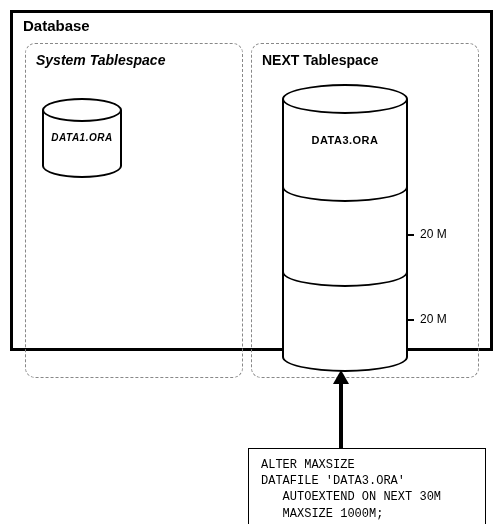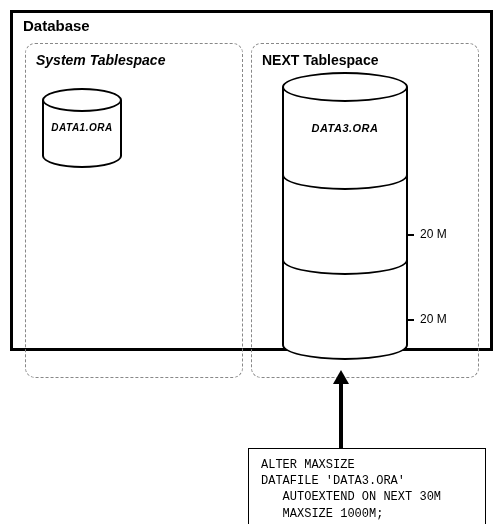--- a/index.html
+++ b/index.html
@@ -171,33 +171,33 @@
 <body>
 
 <div class="stage">
 
   <div class="database-frame">
     <div class="database-title">Database</div>
 
     <div class="tablespace tablespace-system">
       <div class="tablespace-title">System Tablespace</div>
 
-      <div class="cyl-small" style="left:16px; top:44px;">
+      <div class="cyl-small" style="left:16px; top:54px;">
         <div class="body"></div>
         <div class="cap" style="top:0;"></div>
         <div class="cap bottom"></div>
         <div class="label">DATA1.ORA</div>
       </div>
 
     </div>
 
     <div class="tablespace tablespace-users">
       <div class="tablespace-title">NEXT Tablespace</div>
 
-      <div class="cyl-large" style="left:30px; top:28px; height:280px;font-style:italic;">
+      <div class="cyl-large" style="left:30px; top:40px; height:280px;">
 
         <div class="seg" style="top:15px; height:258px; z-index:1;"></div>
 
         <div class="ellipse" style="top:0; z-index:4;"></div>
 
         <div class="ellipse" style="top:258px; z-index:0;"></div>
 
         <div class="half-ellipse" style="top:103px; z-index:3;"></div>
 
         <div class="half-ellipse" style="top:188px; z-index:3;"></div>

